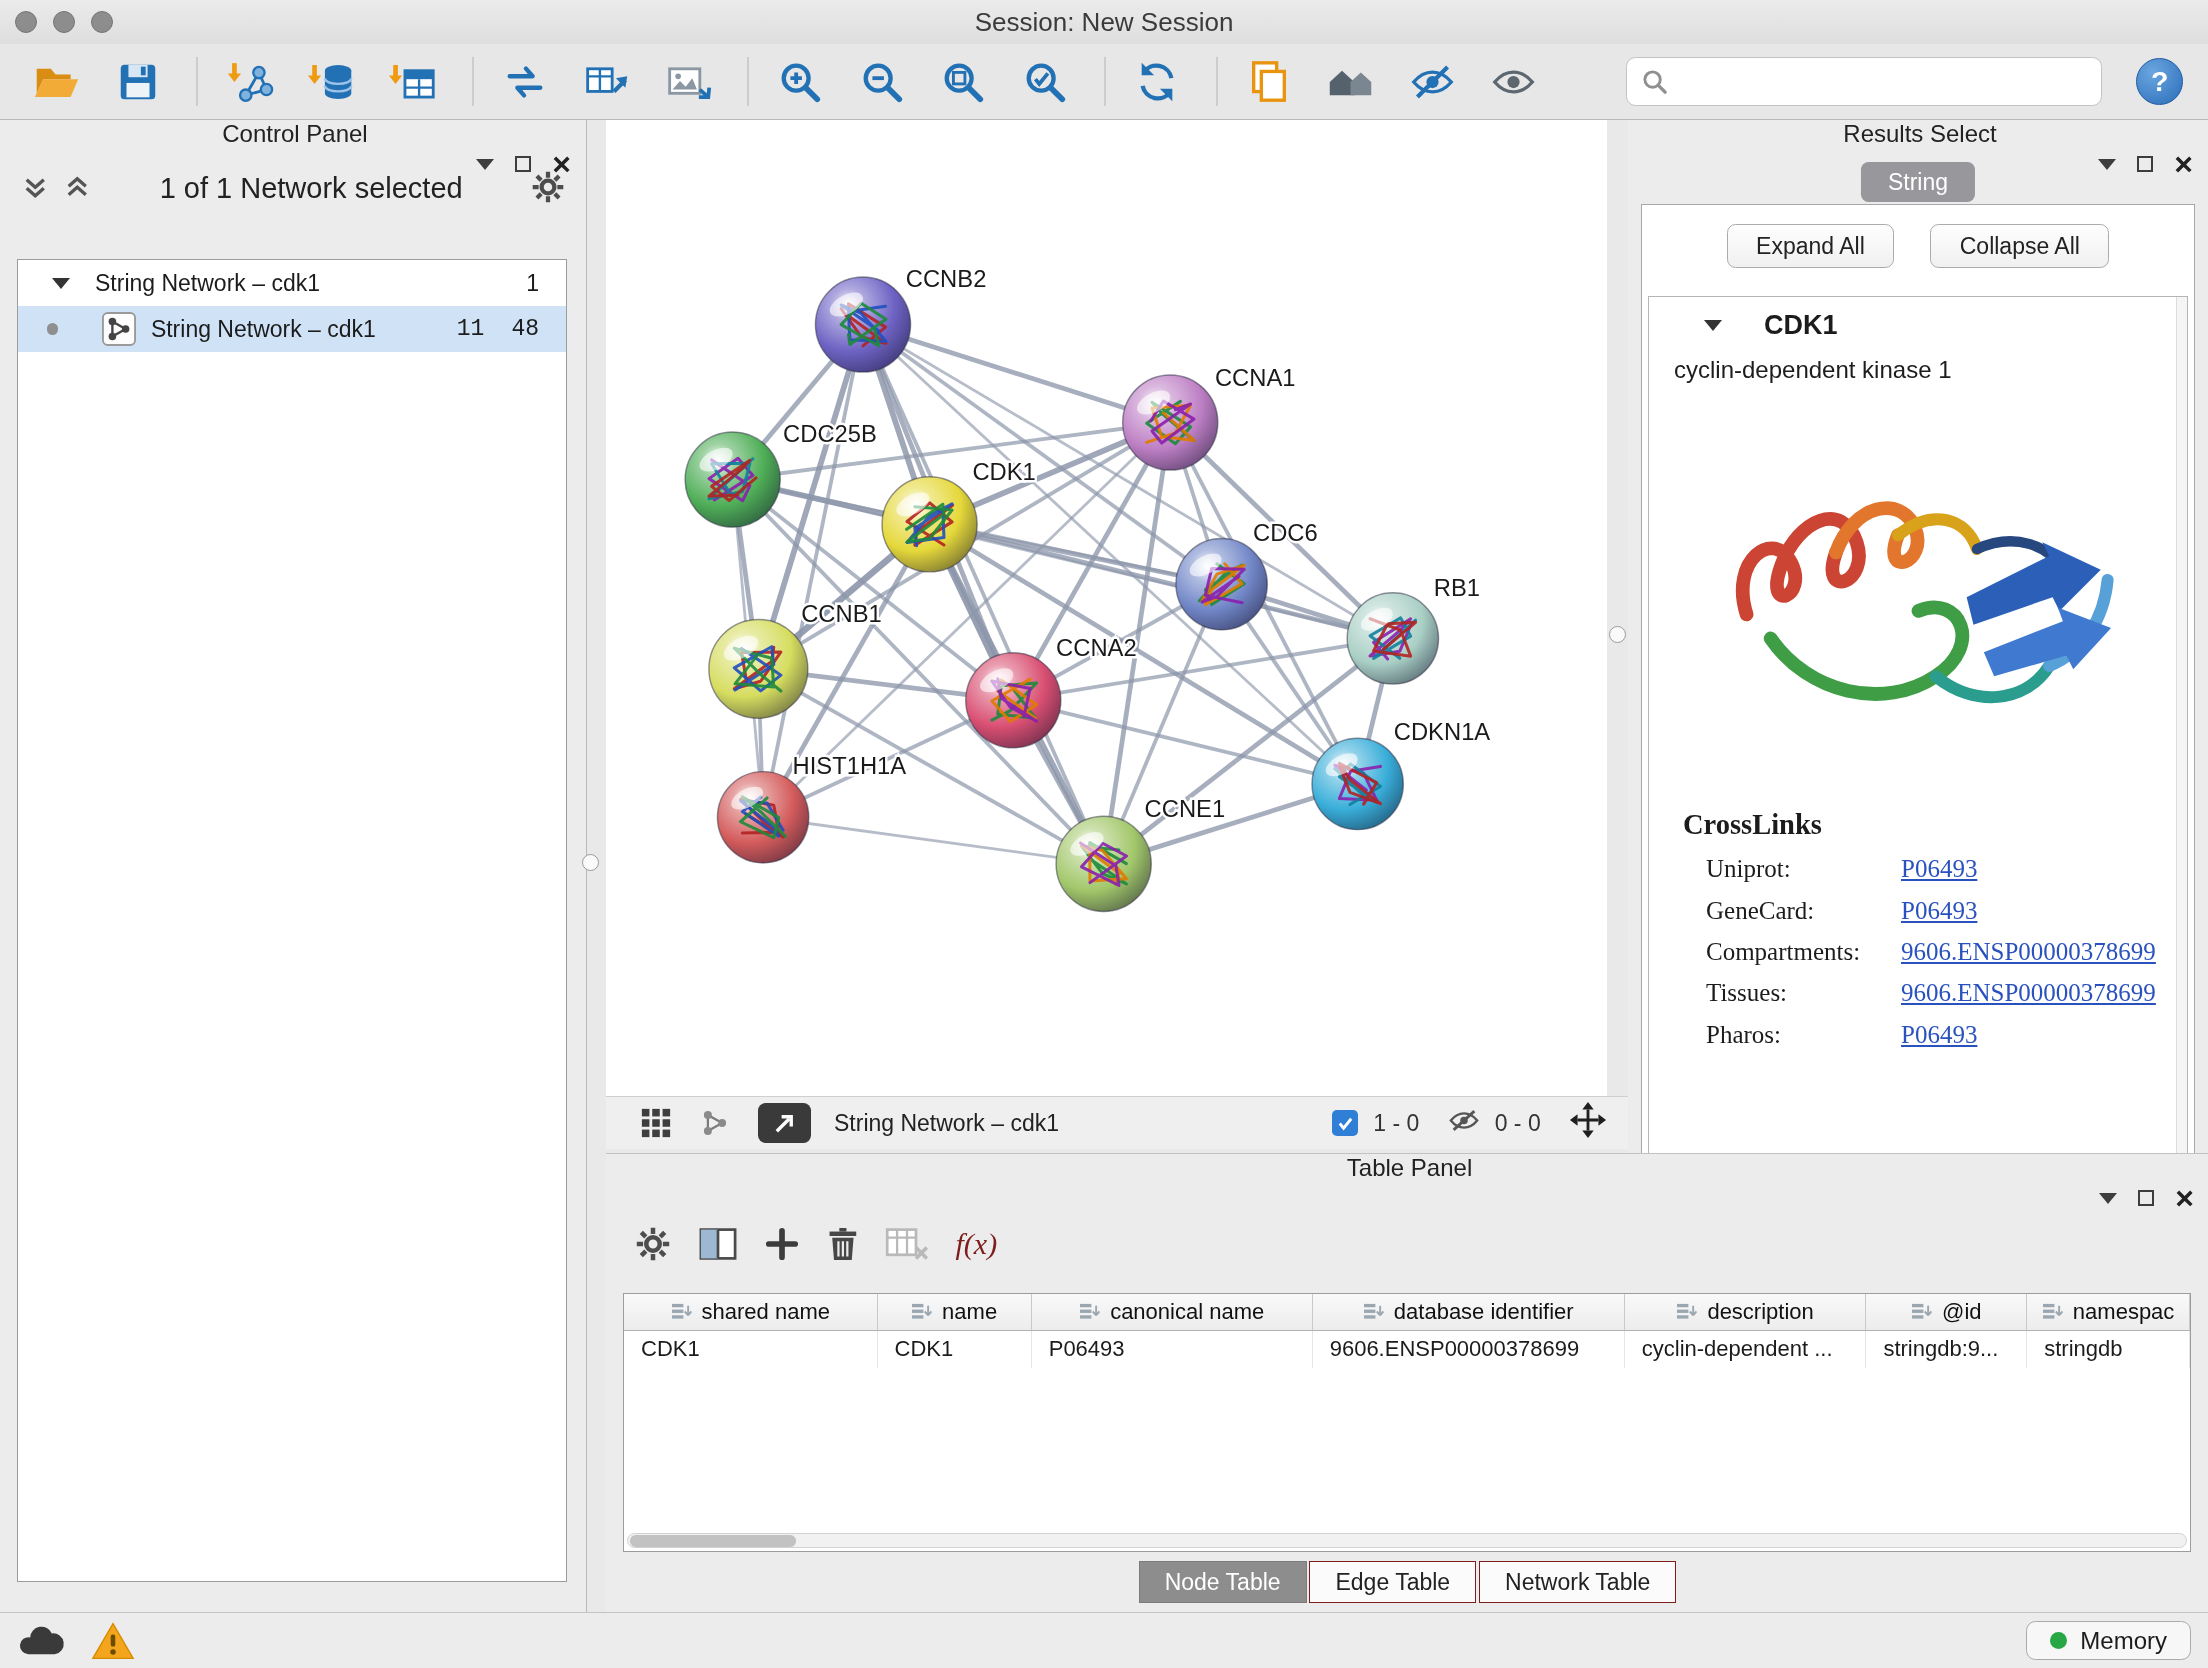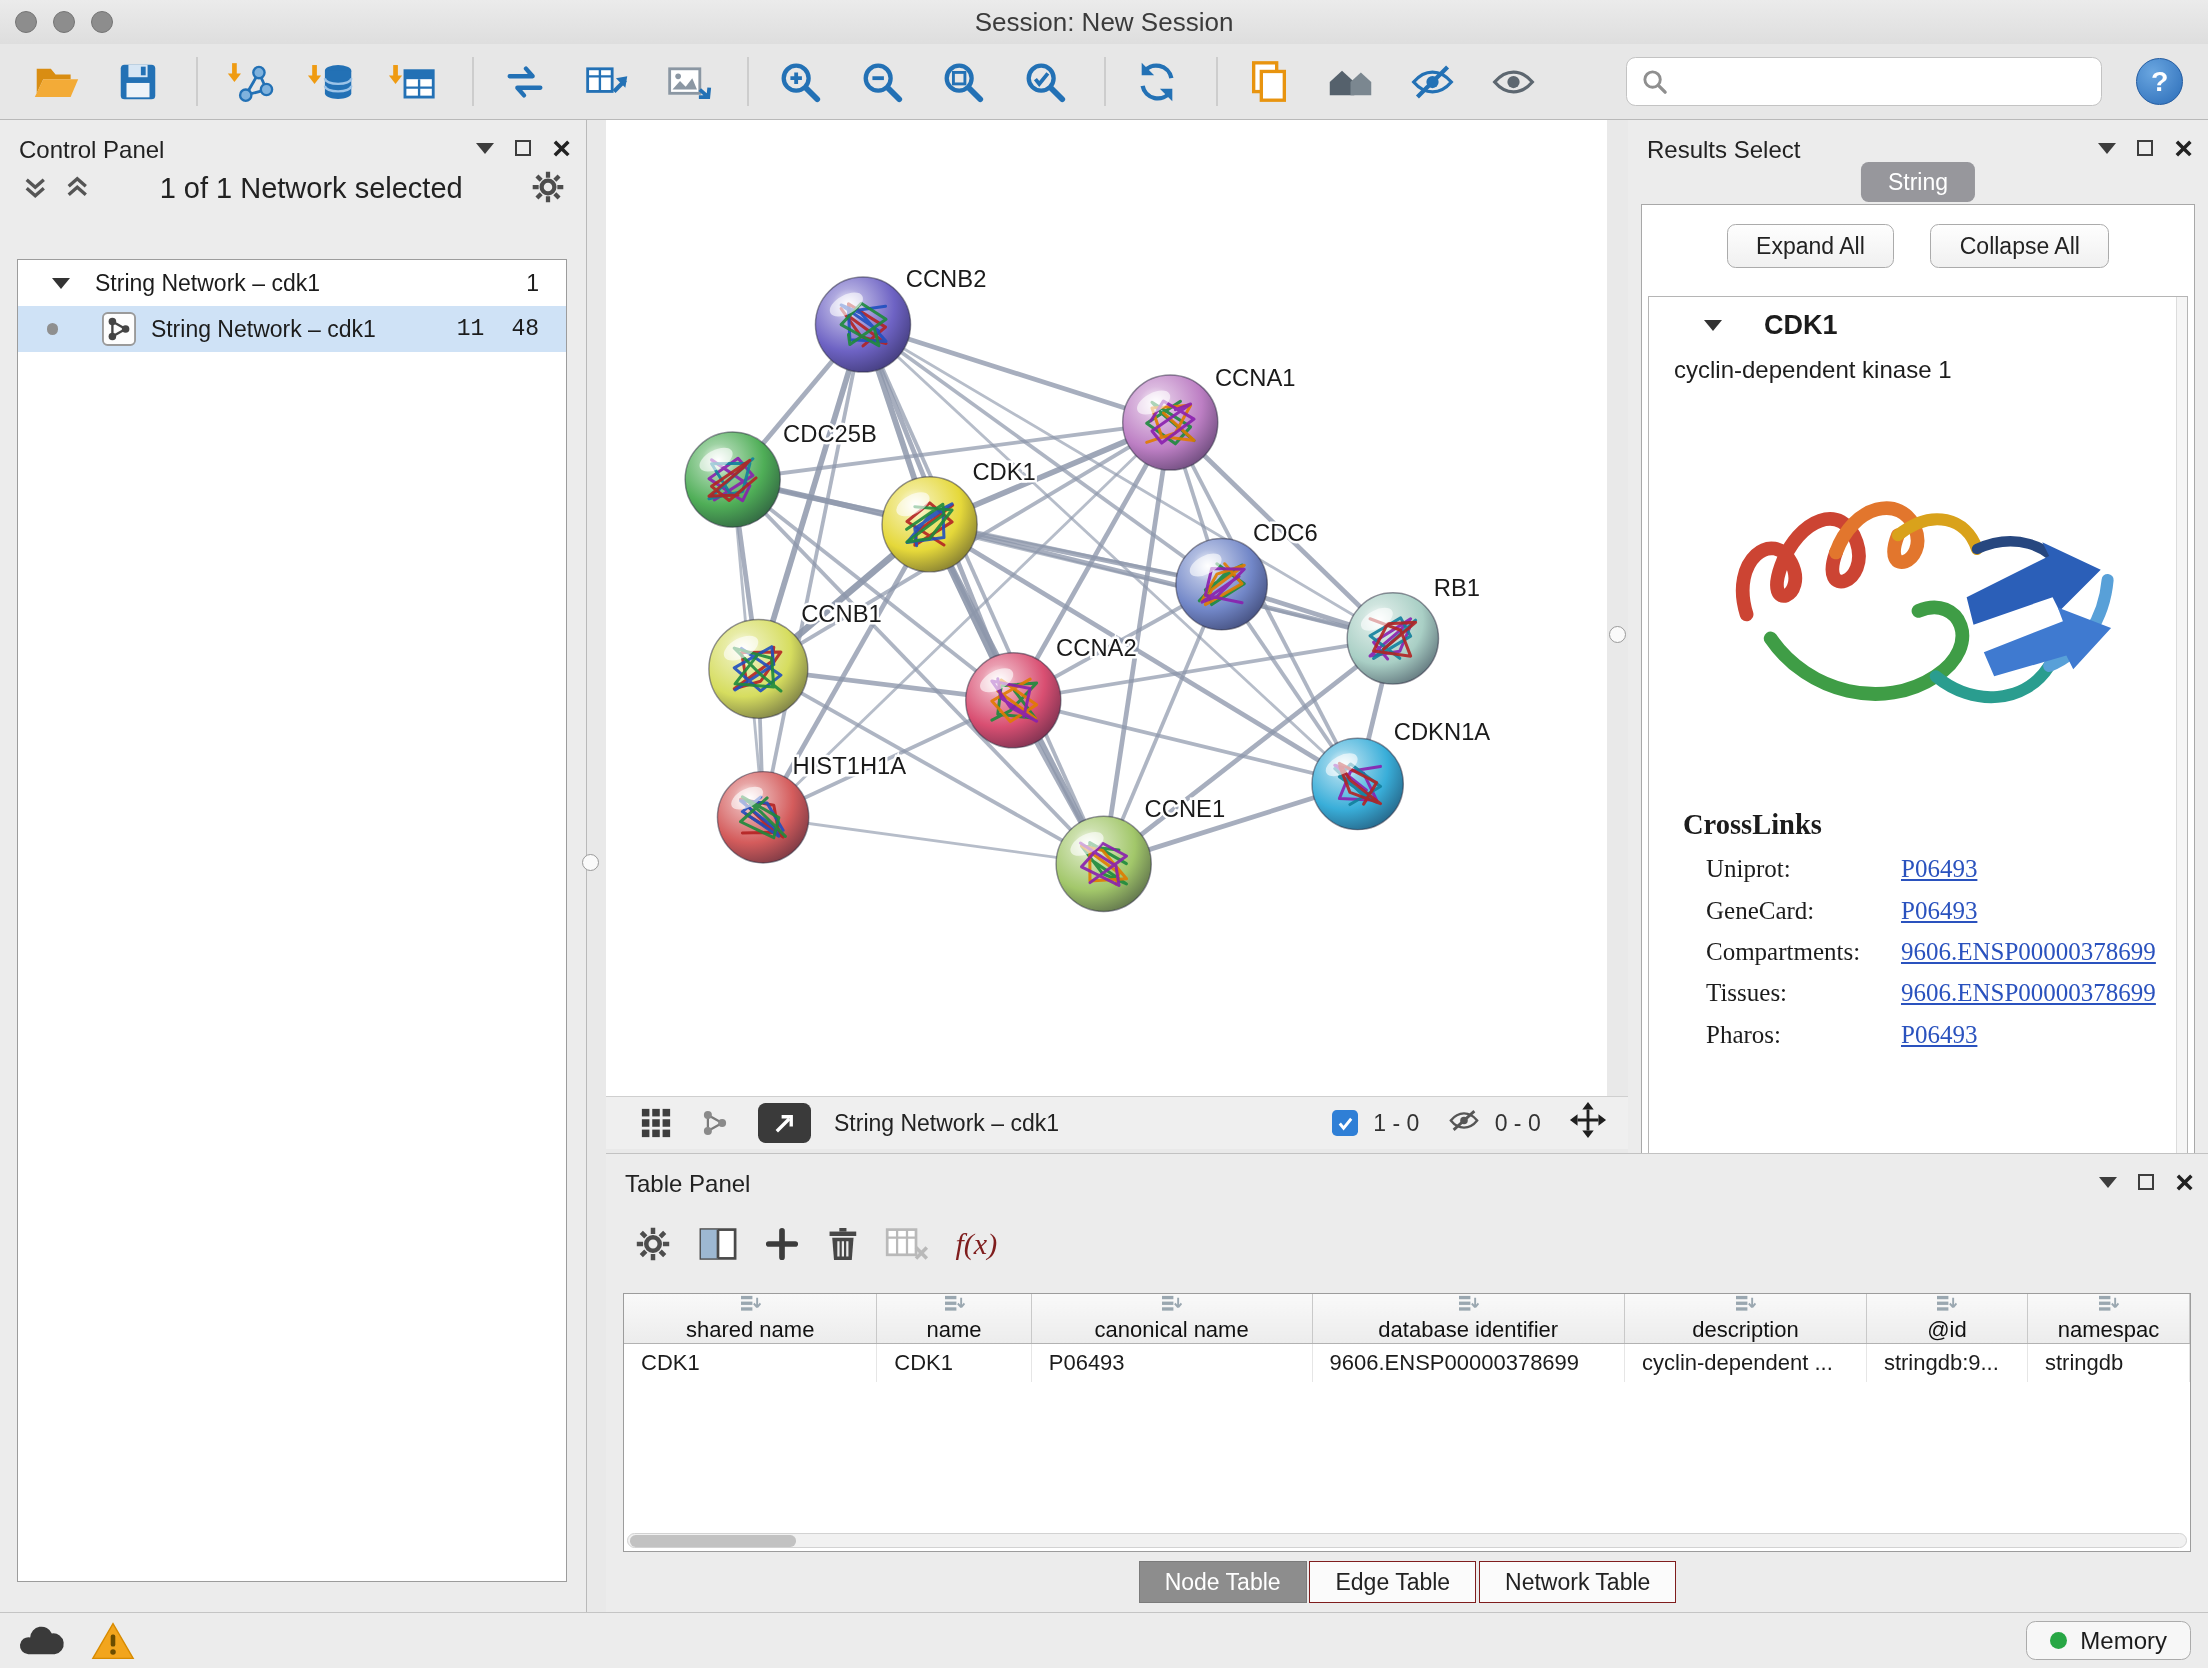--- a/index.html
+++ b/index.html
@@ -23,22 +23,22 @@
   .searchwrap { margin-left:auto; position:relative; width:476px; height:49px; flex:0 0 auto; }
   .searchwrap input { width:100%; height:100%; border:1.9px solid #c3c3c3; border-radius:9.5px;
                       background:#fff; padding-left:55px; font-size:23px; outline:none; }
   .searchwrap svg { position:absolute; left:15px; top:11.4px; }
   .helpbtn { margin-left:34px; margin-right:5.7px; width:47px; height:47px; border-radius:50%;
              background:radial-gradient(circle at 35% 30%, #6aa6e0, #2a6cb8); color:#fff;
              font-size:28.5px; font-weight:bold; display:flex; align-items:center; justify-content:center;
              flex:0 0 auto; border:1px solid #1f59a0; }
 
   
-  .panel-header { height:44px; display:flex; align-items:flex-end; padding:0 15px 0 19px;
-                  font-size:24px; color:#222; }
+  .panel-header { height:44px; display:flex; align-items:center; padding:0 15px 0 19px;
+                  font-size:24px; color:#222;flex-direction:column; }
   .ph-icons { margin-left:auto; display:flex; align-items:center; gap:21px; }
   .tri-down { width:0; height:0; border-left:9.5px solid transparent; border-right:9.5px solid transparent;
               border-top:11.4px solid #3d3d3d; }
   .float-box { width:16px; height:16px; border:2.9px solid #3d3d3d; background:transparent; display:inline-block; }
   .close-x { font-size:32px; font-weight:bold; color:#222; line-height:1; }
 
   
   .control-panel { position:absolute; left:0; top:120px; width:587px; height:1492px;
                    background:#ececec; border-right:1.9px solid #b9b9b9; }
   .cp-tabs { display:flex; justify-content:center; gap:4.8px; height:46px; align-items:center; }
@@ -105,21 +105,21 @@
   .table-panel { position:absolute; left:606px; top:1153px; width:1603px; height:459px;
                  background:#ececec; border-top:1.9px solid #c2c2c2; }
   .tp-toolbar { display:flex; align-items:center; gap:27px; height:91px; padding-left:28.5px; }
   .tp-btn { background:none; border:none; display:flex; align-items:center; justify-content:center; cursor:pointer; }
   .fx { font-family:"Liberation Serif", serif; font-style:italic; font-size:30px; color:#7f1d1d; }
   .tbl-box { position:absolute; left:17px; top:139px; width:1568px; height:259px; background:#fff;
              border:1px solid #9c9c9c; overflow:hidden; }
   table { border-collapse:collapse; table-layout:fixed; font-size:22px; }
   th { background:linear-gradient(#f9f9f9,#ececec); border-right:1px solid #c9c9c9;
        border-bottom:1px solid #b2b2b2; height:36px; font-weight:normal; color:#111; }
-  .th-inner { display:flex; align-items:center; gap:4px; overflow:hidden; white-space:nowrap;flex-direction:column; }
+  .th-inner { display:flex; align-items:center; justify-content:center; gap:10px; overflow:hidden; white-space:nowrap; }
   td { border-right:1px solid #e6e6e6; height:38px; padding-left:17px; overflow:hidden; white-space:nowrap; }
   .tbl-scroll { position:absolute; left:2.9px; right:2.9px; bottom:2.9px; height:15px; background:#f1f1f1;
                 border:1px solid #d2d2d2; border-radius:7.6px; }
   .tbl-thumb { position:absolute; left:1.9px; top:1px; width:166px; height:11.4px; background:#c2c2c2; border-radius:5.7px; }
   .tbl-tabs { position:absolute; left:0; right:0; top:407px; display:flex; justify-content:center; gap:2.9px; }
   .tbl-tab { padding:6.7px 25px; font-size:23px; background:#fbfbfb; border:1px solid #7f1d1d;
              border-radius:0; color:#222; cursor:pointer; }
   .tbl-tab.active { background:#8d8d8d; color:#fff; border-color:#7b7b7b; }
 
   

